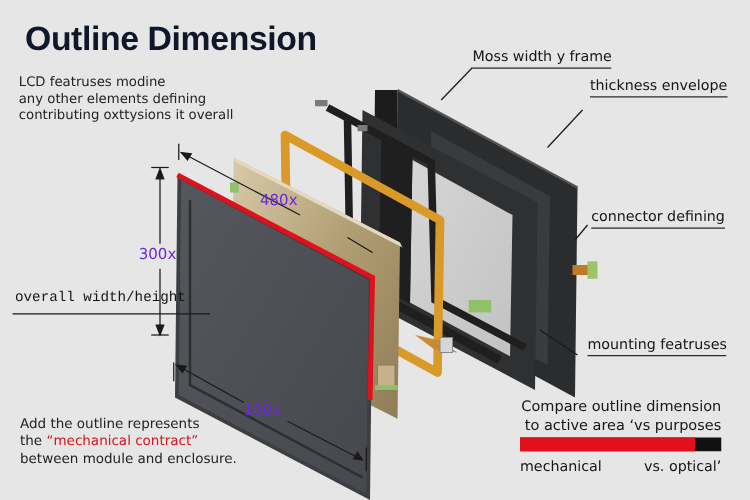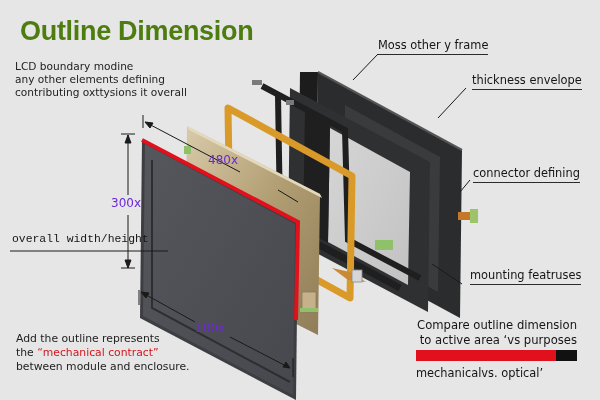--- a/index.html
+++ b/index.html
@@ -8,21 +8,21 @@
       background: #e6e6e6;
       font-family: "DejaVu Sans", sans-serif;
       color: #161616;
       position: relative;
     }
     .abs { position: absolute; }
     .title {
       left: 20px; top: 16px;
       font-family: "Liberation Sans", sans-serif;
       font-weight: bold; font-size: 27px; letter-spacing: -0.3px;
-      color: #4d7c0f;
+      color: #0f172a;
     }
     .intro {
       left: 15px; top: 60px; width: 205px;
       font-size: 10.6px; line-height: 13.2px; color: #222;
     }
     .intro div { white-space: nowrap; }
     .callout {
       font-size: 11.4px; color: #151515; white-space: nowrap;
       padding-bottom: 2px; border-bottom: 1px solid #2b2b2b;
     }
@@ -36,21 +36,21 @@
       left: 417px; top: 318px; font-size: 11.6px; line-height: 15px; color: #151515;
       text-align: right; width: 160px;
     }
     .compare div { white-space: nowrap; }
     .bar {
       left: 416px; top: 350px; width: 161px; height: 11px; background: #111;
     }
     .bar-fill { height: 100%; background: #e0101c; }
     .bar-labels {
       left: 416px; top: 366px; width: 161px; font-size: 11.4px; color: #151515;
-      display: flex; justify-content: flex-start;
+      display: flex; justify-content: space-between;
     }
     svg.art { position: absolute; left: 0; top: 0; }
   </style>
 </head>
 <body>
 
 <svg class="art" width="600" height="400" viewBox="0 0 600 400">
   <defs>
     <linearGradient id="tan" x1="0" y1="0" x2="1" y2="1">
       <stop offset="0" stop-color="#d9cbaa"></stop>
@@ -147,27 +147,27 @@
     <line x1="378" y1="54" x2="353" y2="80"></line>
     <line x1="466" y1="88" x2="438" y2="118"></line>
     <line x1="470" y1="180" x2="460" y2="192"></line>
     <line x1="462" y1="284" x2="432" y2="264"></line>
   </g>
 </svg>
 
 <div class="abs title">Outline Dimension</div>
 
 <div class="abs intro">
-  <div>LCD boundary modine</div>
+  <div>LCD featruses modine</div>
   <div>any other elements defining</div>
   <div>contributing oxttysions it overall</div>
 </div>
 
-<div class="abs callout" style="left:378px; top:38px;">Moss other y frame</div>
-<div class="abs callout" style="left:472px; top:73px;">thickness envelope</div>
+<div class="abs callout" style="left:378px; top:38px;">Moss width y frame</div>
+<div class="abs callout" style="left:472px; top:61px;">thickness envelope</div>
 <div class="abs callout" style="left:473px; top:166px;">connector defining</div>
 <div class="abs callout" style="left:470px; top:268px;">mounting featruses</div>
 <div class="abs callout" style="left:12px; top:233px; border-bottom:none;font-family:Liberation Mono, monospace;">overall width/height</div>
 
 <div class="abs dimtext" style="left:208px; top:153px;">480x</div>
 <div class="abs dimtext" style="left:111px; top:196px;">300x</div>
 <div class="abs dimtext" style="left:195px; top:321px;">100x</div>
 
 <div class="abs footer-note">
   <div>Add the outline represents</div>

